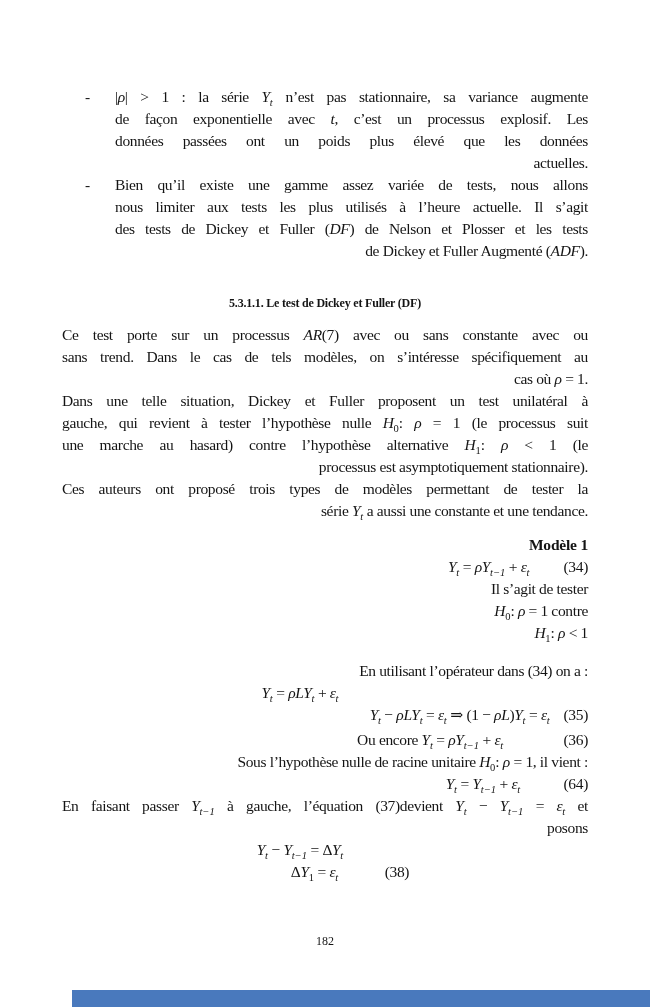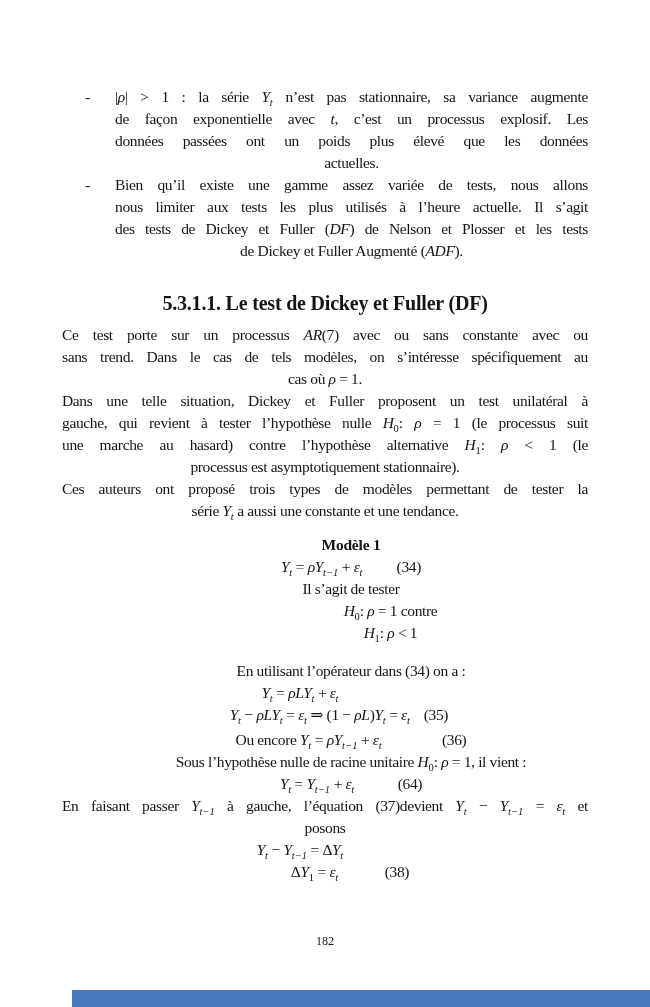--- a/index.html
+++ b/index.html
@@ -11,34 +11,34 @@
     font-family:"Liberation Serif","DejaVu Serif",serif;
     color:#141414;
     overflow:hidden;
   }
   .content{
     position:absolute;left:62px;top:86px;width:526px;
     font-size:15.5px;letter-spacing:-0.35px;line-height:22px;
   }
   .line{min-height:22px;}
   .j{text-align:justify;text-align-last:justify;}
-  .l{text-align:center;}
+  .l{text-align:right;}
   .c{text-align:center;}
   .cl{transform:translateX(-25px);}
   .cr{transform:translateX(25px);}
   .i1{margin-left:52px;}
   .i2{margin-left:131px;}
   .i3{margin-left:28px;}
   .sp{margin-top:16px;}
   .sp2{margin-top:3px;}
   .bullet-list{margin:0;}
   .bullet-item{display:flex;align-items:flex-start;}
   .marker{width:30px;padding-left:23px;flex:0 0 30px;}
   .bullet-text{flex:1 1 auto;min-width:0;}
-  .heading{margin-top:30px;margin-bottom:10px;text-align:center;font-weight:bold;font-size:20px;letter-spacing:-0.2px;}
+  .heading{margin-top:30px;margin-bottom:10px;text-align:center;font-weight:bold;font-size:12px;letter-spacing:-0.2px;}
   .model{margin-top:12px;}
   .para{margin:0;}
   em.mv{font-style:italic;}
   sub{font-size:68%;line-height:0;letter-spacing:0;}
   sub.mv{font-style:italic;}
   strong{letter-spacing:-0.2px;}
   .eqnum{display:inline-block;}
   .footer{
     position:absolute;top:934px;left:0;width:100%;
     text-align:center;font-size:12px;color:#141414;

